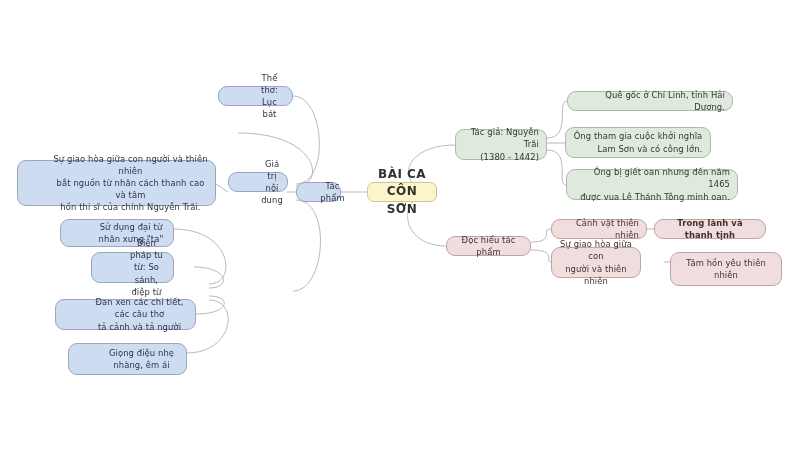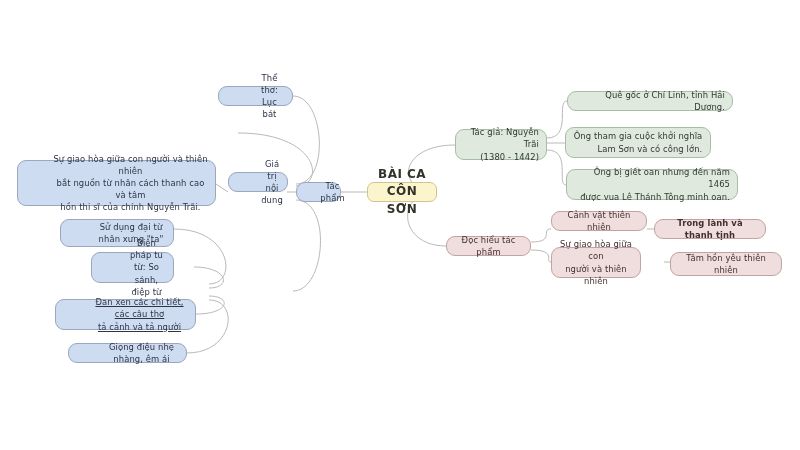--- a/index.html
+++ b/index.html
@@ -116,40 +116,40 @@
   <div class="node blue" style="left:17px; top:160px; width:199px; height:46px;">Sự giao hòa giữa con người và thiên nhiên
 bắt nguồn từ nhân cách thanh cao và tâm
 hồn thi sĩ của chính Nguyễn Trãi.</div>
 
 
   <div class="node blue" style="left:60px; top:219px; width:114px; height:28px;">Sử dụng đại từ nhân xưng "ta"</div>
 
   <div class="node blue" style="left:91px; top:252px; width:83px; height:31px;">Biện pháp tu từ: So sánh,
 điệp từ</div>
 
-  <div class="node blue" style="left:55px; top:299px; width:141px; height:31px;text-decoration:underline;">Đan xen các chi tiết, các câu thơ
+  <div class="node blue" style="left:55px; top:299px; width:141px; height:31px;">Đan xen các chi tiết, các câu thơ
 tả cảnh và tả người</div>
 
-  <div class="node blue" style="left:68px; top:343px; width:119px; height:20px;">Giọng điệu nhẹ nhàng, êm ái</div>
+  <div class="node blue" style="left:68px; top:343px; width:119px; height:32px;">Giọng điệu nhẹ nhàng, êm ái</div>
 
   <div class="node green" style="left:455px; top:129px; width:92px; height:31px;">Tác giả: Nguyễn Trãi
 (1380 - 1442)</div>
 
   <div class="node green" style="left:567px; top:91px; width:166px; height:20px;">Quê gốc ở Chí Linh, tỉnh Hải Dương.</div>
 
   <div class="node green" style="left:565px; top:127px; width:146px; height:31px;">Ông tham gia cuộc khởi nghĩa
 Lam Sơn và có công lớn.</div>
 
   <div class="node green" style="left:566px; top:169px; width:172px; height:31px;">Ông bị giết oan nhưng đến năm 1465
 được vua Lê Thánh Tông minh oan.</div>
 
   <div class="node pink" style="left:446px; top:236px; width:85px; height:20px;">Đọc hiểu tác phẩm</div>
 
-  <div class="node pink" style="left:551px; top:211px; width:96px; height:20px;">Cảnh vật thiên nhiên</div>
+  <div class="node pink" style="left:551px; top:219px; width:96px; height:20px;text-align:right;">Cảnh vật thiên nhiên</div>
 
   <div class="node pink" style="left:654px; top:219px; width:112px; height:20px;font-weight:bold;">Trong lành và thanh tịnh</div>
 
   <div class="node pink" style="left:551px; top:247px; width:90px; height:31px;">Sự giao hòa giữa con
 người và thiên nhiên</div>
 
-  <div class="node pink" style="left:670px; top:252px; width:112px; height:24px;">Tâm hồn yêu thiên nhiên</div>
+  <div class="node pink" style="left:670px; top:252px; width:112px; height:34px;">Tâm hồn yêu thiên nhiên</div>
 
 </div>
 
 </body></html>

